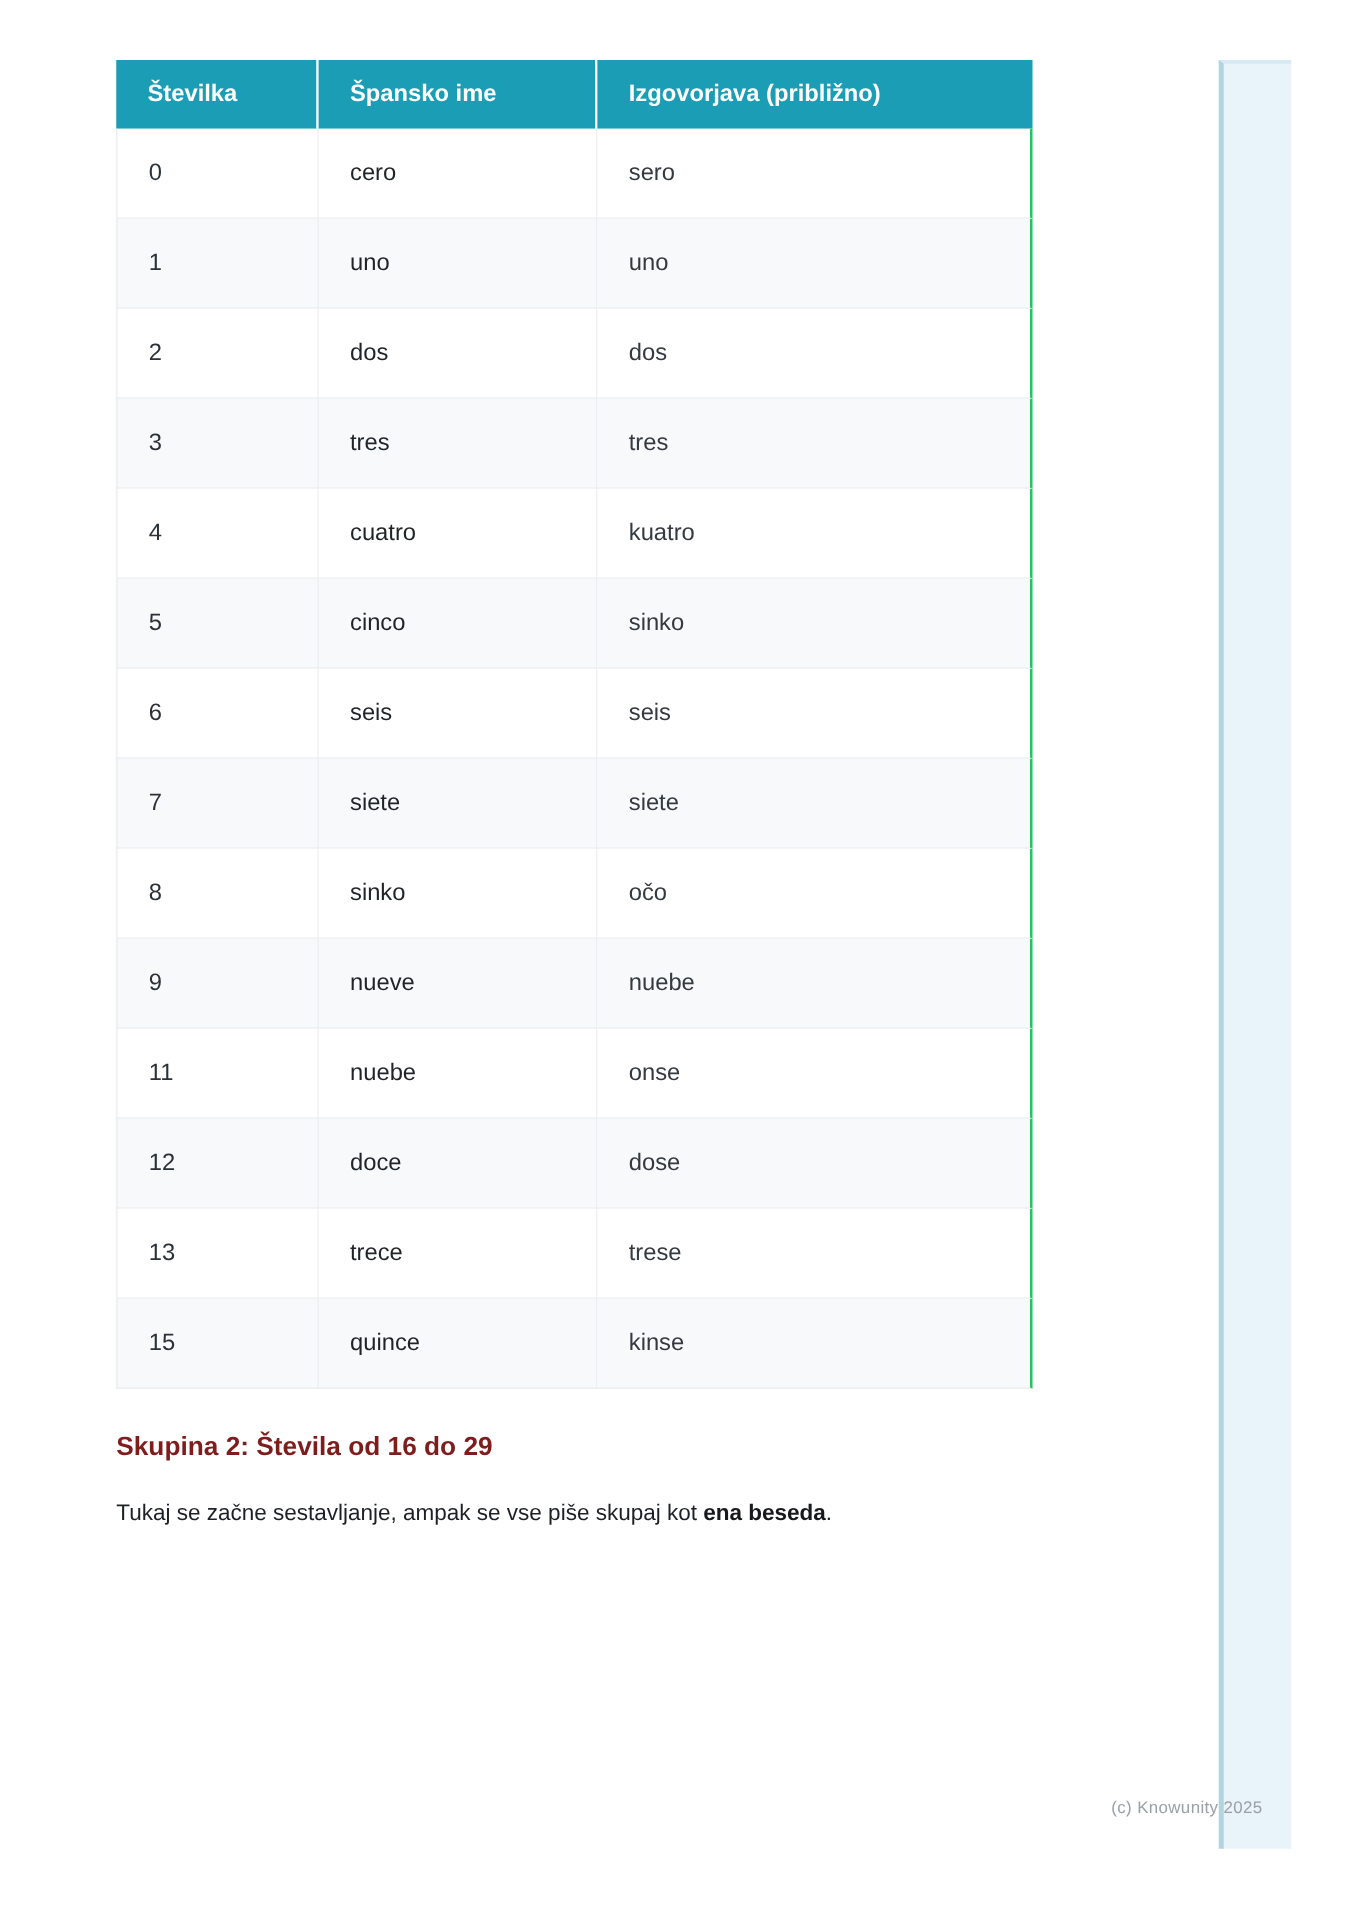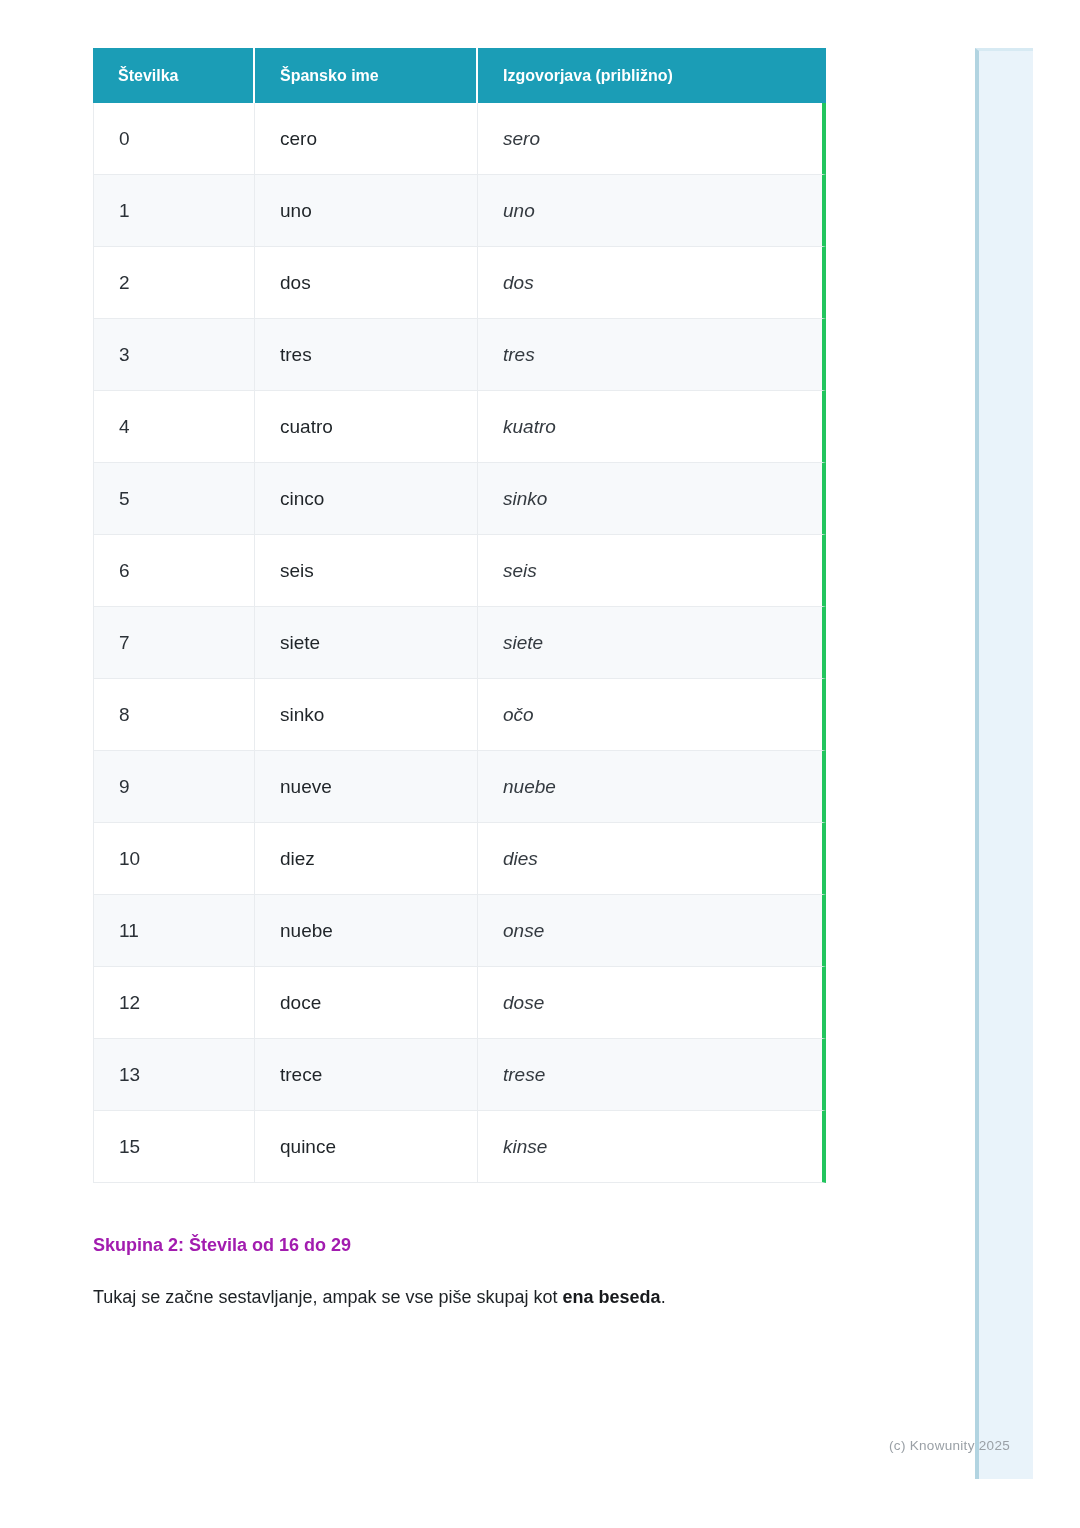--- a/index.html
+++ b/index.html
@@ -13,37 +13,37 @@
 
   table.numbers {
     border-collapse:separate; border-spacing:0;
     width:733px; table-layout:fixed;
   }
   col.c1 { width:162px; } col.c2 { width:223px; } col.c3 { width:348px; }
 
   thead th {
     background:#1b9db6; color:#ffffff; font-weight:bold;
     text-align:left; height:55px; padding:0 0 0 25px;
-    font-size:16px; border-right:2px solid #ffffff;
+    font-size:19px; border-right:2px solid #ffffff;
   }
   thead th:last-child { border-right:none; }
 
   tbody td {
     height:71px; padding:0 0 0 25px; vertical-align:middle;
     font-size:19px; background:#ffffff;
     border-bottom:1px solid #e9ecef; border-right:1px solid #e9ecef;
   }
   tbody td:first-child { border-left:1px solid #e9ecef; color:#2b3137; }
-  tbody td:last-child  { border-right:4px solid #22c55e; color:#343a40;font-style:italic; }
+  tbody td:last-child  { border-right:2px solid #22c55e; color:#343a40; }
   tbody tr:nth-child(even) td { background:#f7f9fb; }
   td.c-es { font-weight:normal; color:#1f2428; }
 
   .section-heading {
-    margin:47px 0 0 0; font-size:18px; line-height:30px;
-    font-weight:bold; color:#a21caf;
+    margin:32px 0 0 0; font-size:21px; line-height:30px;
+    font-weight:bold; color:#7f1d1d;
   }
   .section-paragraph {
     margin:24px 0 16px 0; font-size:18px; line-height:26px; color:#1d2125;
   }
   .section-paragraph b { color:#17191c; }
 
   .side-panel {
     position:absolute; left:975px; top:48px; width:58px; height:1431px;
     background:#e9f3fa; border-left:4px solid #b2d4e1;
     border-top:3px solid #d7eaf3; box-sizing:border-box; z-index:1;
@@ -119,25 +119,20 @@
           <td class="c-num">8</td>
           <td class="c-es">sinko</td>
           <td class="c-pr">očo</td>
         </tr>
           <tr>
           <td class="c-num">9</td>
           <td class="c-es">nueve</td>
           <td class="c-pr">nuebe</td>
         </tr>
           <tr>
-          <td class="c-num">10</td>
-          <td class="c-es">diez</td>
-          <td class="c-pr">dies</td>
-        </tr>
-          <tr>
           <td class="c-num">11</td>
           <td class="c-es">nuebe</td>
           <td class="c-pr">onse</td>
         </tr>
           <tr>
           <td class="c-num">12</td>
           <td class="c-es">doce</td>
           <td class="c-pr">dose</td>
         </tr>
           <tr>

